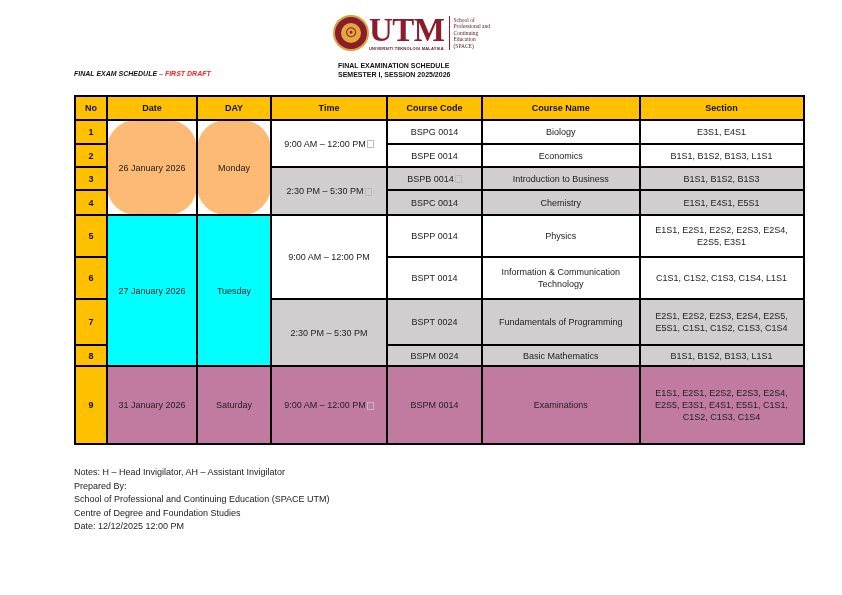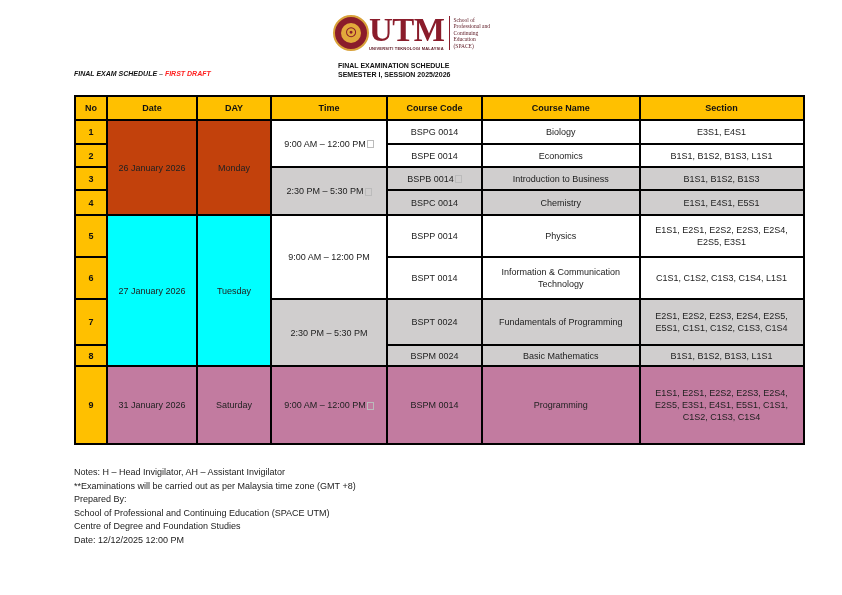--- a/index.html
+++ b/index.html
@@ -12,21 +12,21 @@
   .logo .uni { font-size:4px; font-weight:bold; color:#5a1520; letter-spacing:0.2px; margin-top:1px; }
   .logo .sep { width:1px; height:34px; background:#8a1c2b; margin:0 4px; }
   .logo .space { font-family:"Liberation Serif", serif; font-size:5.5px; line-height:6.4px; color:#5a1520; }
   .doc-title { position:absolute; left:338px; top:62px; font-size:7px; font-weight:bold; line-height:8.5px; color:#111; }
   .draft { position:absolute; left:74px; top:70px; font-size:7px; font-weight:bold; font-style:italic; color:#111; }
   .draft .red { color:#ff2020; }
   table.sched { position:absolute; left:74px; top:95px; border-collapse:collapse; table-layout:fixed; font-size:9px; }
   table.sched td, table.sched th { border:2px solid #000; text-align:center; vertical-align:middle; padding:0 2px; line-height:12px; }
   table.sched th { background:#ffc000; font-weight:bold; font-size:9px; color:#111; height:22px; }
   .no { background:#ffc000; font-weight:bold; color:#111; }
-  .peach { background:#c2410c; }
+  .peach { background:#fdba74;border-radius:29px; }
   .cyan { background:#00ffff; }
   .purple { background:#c27ba0; }
   .white { background:#ffffff; }
   .grey { background:#d0cece; }
   .box { display:inline-block; width:5px; height:6px; border:1px solid #bbb; margin-left:1px; vertical-align:middle; }
   .notes { position:absolute; left:74px; top:466px; font-size:9px; line-height:13.6px; color:#222; }
 </style>
 </head>
 <body>
 
@@ -134,26 +134,25 @@
       <td class="grey">BSPM 0024</td>
       <td class="grey">Basic Mathematics</td>
       <td class="grey">B1S1, B1S2, B1S3, L1S1</td>
     </tr>
     <tr style="height:78px">
       <td class="no">9</td>
       <td class="purple">31 January 2026</td>
       <td class="purple">Saturday</td>
       <td class="purple"><span>9:00 AM – 12:00 PM</span><span class="box"></span></td>
       <td class="purple">BSPM 0014</td>
-      <td class="purple">Programming</td>
+      <td class="purple">Examinations</td>
       <td class="purple" style="padding:4px 6px;">E1S1, E2S1, E2S2, E2S3, E2S4, E2S5, E3S1, E4S1, E5S1, C1S1, C1S2, C1S3, C1S4</td>
     </tr>
   </tbody>
 </table>
 
 <div class="notes">
   <div>Notes: H – Head Invigilator, AH – Assistant Invigilator</div>
-  <div>**Examinations will be carried out as per Malaysia time zone (GMT +8)</div>
   <div>Prepared By:</div>
   <div>School of Professional and Continuing Education (SPACE UTM)</div>
   <div>Centre of Degree and Foundation Studies</div>
   <div>Date: 12/12/2025 12:00 PM</div>
 </div>
 
 </body></html>

